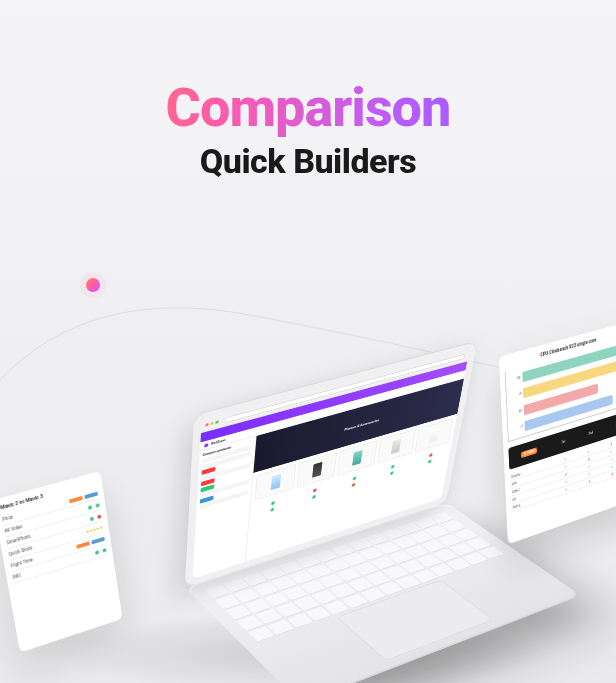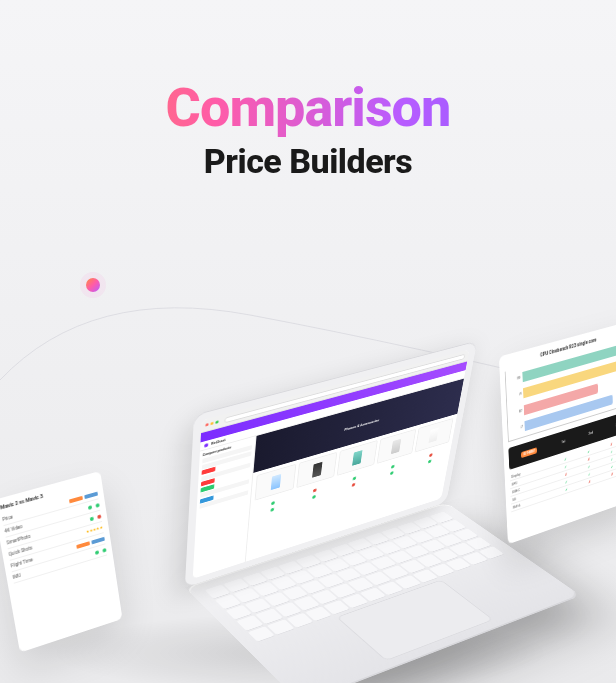--- a/index.html
+++ b/index.html
@@ -329,21 +329,21 @@
     height: 80px;
     background: radial-gradient(ellipse at center, rgba(0,0,0,0.12) 0%, transparent 70%);
     pointer-events: none;
   }
 </style>
 </head>
 <body>
 
 <div class="header-area">
   <div class="title-gradient">Comparison</div>
-  <div class="title-sub">Price Builders</div>
+  <div class="title-sub">Quick Builders</div>
 </div>
 
 <svg class="curve" width="616" height="120" viewBox="0 0 616 120">
   <path d="M 0 95 Q 90 0 250 30 T 616 110" stroke="#d8d8de" stroke-width="0.8" fill="none" stroke-dasharray="0"></path>
 </svg>
 <div class="dot"></div>
 
 <div class="stage">
   <div class="floor-shadow"></div>
 

